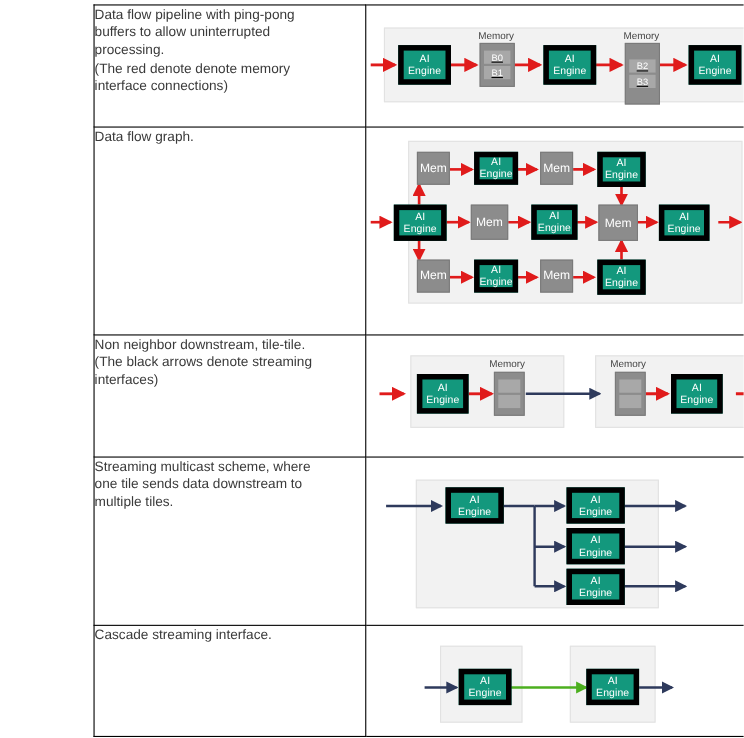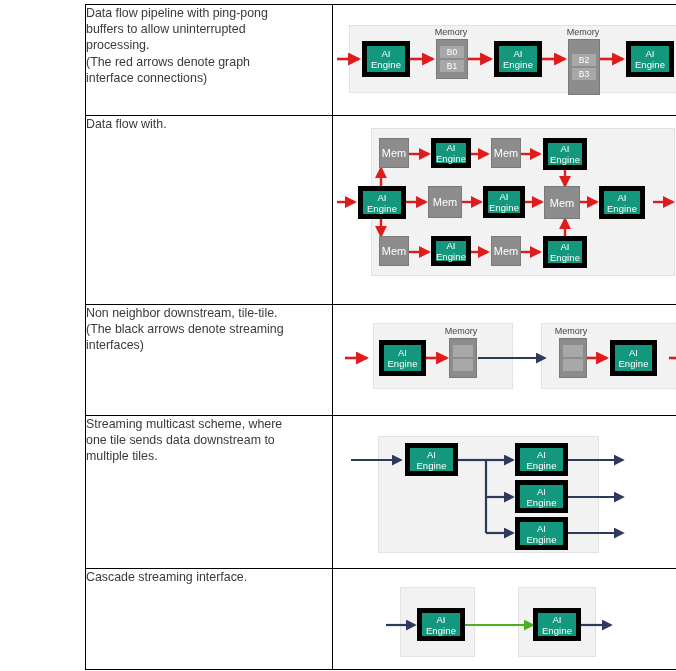--- a/index.html
+++ b/index.html
@@ -87,20 +87,21 @@
     position: absolute;
     background: #8c8c8c;
     border: 1px solid #7a7a7a;
     box-sizing: border-box;
     display: flex;
     flex-direction: column;
     align-items: center;
     justify-content: center;
     gap: 2px;
     padding: 3px;
+    text-decoration: underline;
   }
   .mem-cell {
     background: #a8a8a8;
     color: #ffffff;
     font-size: 8.5px;
     line-height: 11px;
     text-align: center;
     width: 100%;
     height: 12px;
     display: flex;
@@ -126,21 +127,21 @@
 
 <div class="page">
 <table class="feature-table">
   <tbody>
 
   <tr>
     <td class="desc-cell">
       <div class="desc-line">Data flow pipeline with ping-pong</div>
       <div class="desc-line">buffers to allow uninterrupted</div>
       <div class="desc-line">processing.</div>
-      <div class="desc-line">(The red arrows denote graph</div>
+      <div class="desc-line">(The red denote denote memory</div>
       <div class="desc-line">interface connections)</div>
     </td>
     <td class="diagram-cell">
       <div class="diagram" style="height:110px">
         <div class="panel" style="left:16px;top:20px;width:358px;height:68px"></div>
 
         <svg class="svg-layer" width="394" height="110">
           <defs>
             <marker id="ah-red-1" markerWidth="5" markerHeight="5" refX="4.2" refY="2.5" orient="auto">
               <path d="M0,0 L5,2.5 L0,5 z" fill="#e01b1b"></path>
@@ -181,21 +182,21 @@
         <div class="ai-box" style="left:293px;top:36px;width:48px;height:36px">
           <span>AI</span>
           <span>Engine</span>
         </div>
       </div>
     </td>
   </tr>
 
   <tr>
     <td class="desc-cell">
-      <div class="desc-line">Data flow with.</div>
+      <div class="desc-line">Data flow graph.</div>
     </td>
     <td class="diagram-cell">
       <div class="diagram" style="height:188px">
         <div class="panel" style="left:38px;top:12px;width:304px;height:148px"></div>
 
         <svg class="svg-layer" width="394" height="188">
           <defs>
             <marker id="ah-red-2" markerWidth="5" markerHeight="5" refX="4.2" refY="2.5" orient="auto">
               <path d="M0,0 L5,2.5 L0,5 z" fill="#e01b1b"></path>
             </marker>

